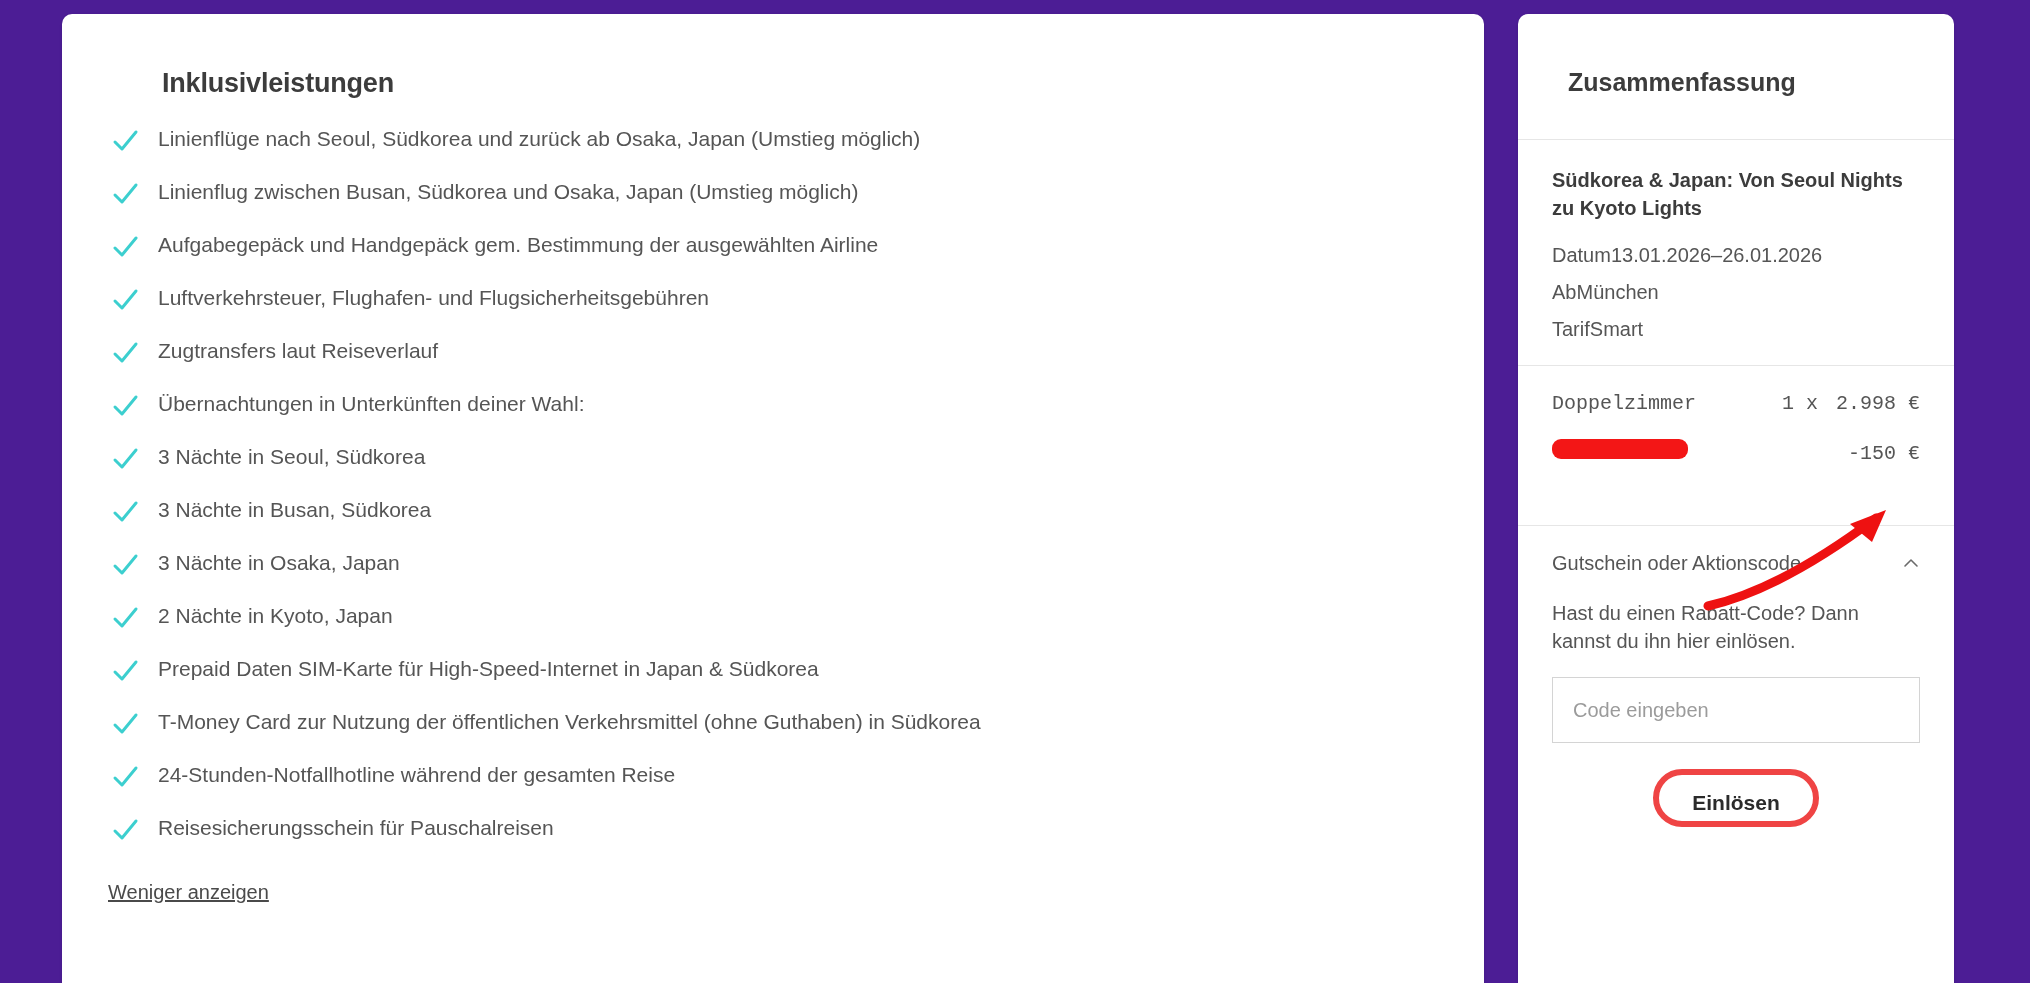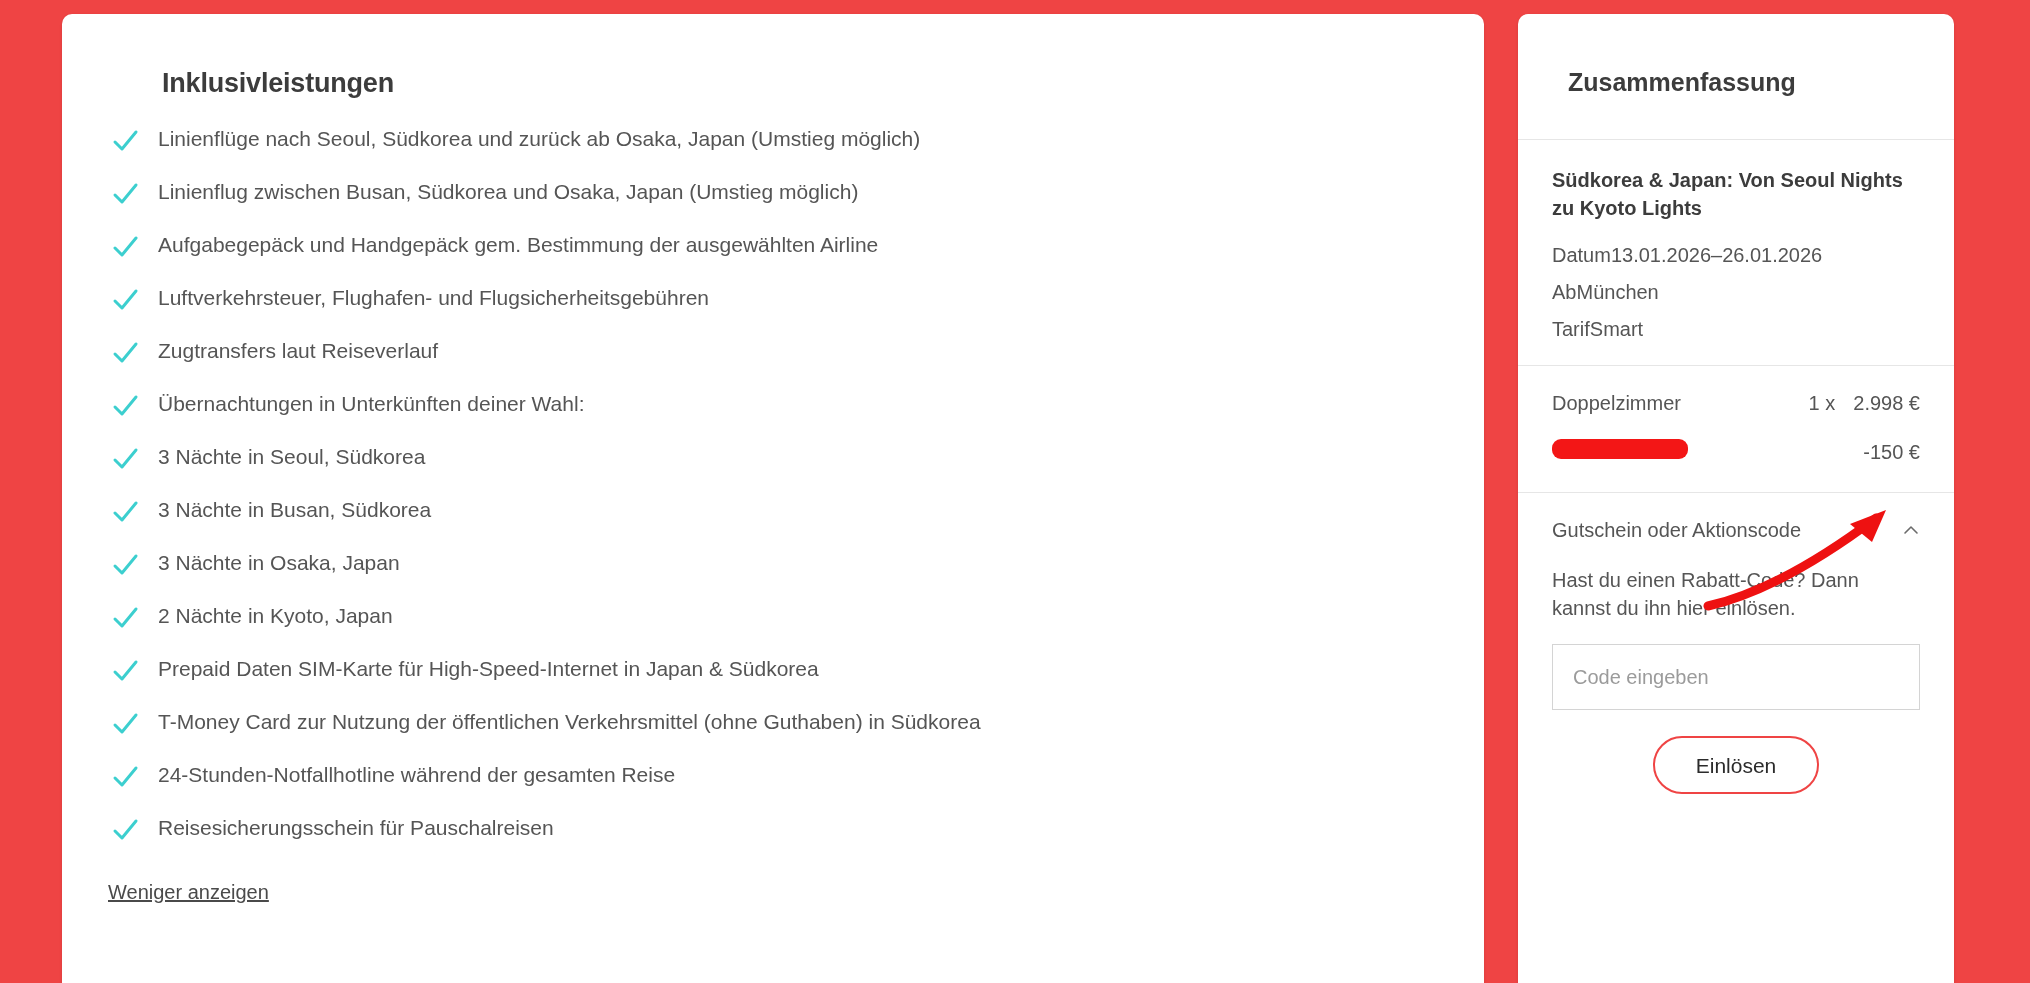--- a/index.html
+++ b/index.html
@@ -6,21 +6,21 @@
     margin: 0;
     padding: 0;
     background: #f2f2f2;
     font-family: "Liberation Sans", sans-serif;
     -webkit-font-smoothing: antialiased;
   }
   #page {
     position: relative;
     width: 2030px;
     height: 983px;
-    background: #ef4444;
+    background: #4c1d95;
     overflow: hidden;
   }
 
   
   .inclusions-card {
     position: absolute;
     left: 62px;
     top: 14px;
     width: 1422px;
     height: 1000px;
@@ -108,23 +108,24 @@
     align-items: baseline;
     font-size: 20px;
     color: #555555;
     margin-bottom: 14px;
   }
   .kv-row:last-child { margin-bottom: 0; }
   .kv-key { color: #555555; }
   .kv-val { color: #555555; }
 
   .price-section {
-    padding: 26px 34px 12px 34px;
+    padding: 26px 34px 44px 34px;
     border-bottom: 1px solid #e6e6e6;
     position: relative;
+    font-family: Liberation Mono, monospace;
   }
   .price-row {
     display: flex;
     justify-content: space-between;
     align-items: baseline;
     font-size: 20px;
     color: #555555;
     margin-bottom: 22px;
   }
   .price-row:last-child { margin-bottom: 16px; }
@@ -190,28 +191,29 @@
     outline: none;
     background: #fff;
   }
   .code-input::placeholder { color: #9b9b9b; }
   .redeem-wrap { text-align: center; margin-top: 26px; }
   .redeem-button {
     display: inline-block;
     min-width: 166px;
     height: 58px;
     line-height: 56px;
-    border: 2px solid #ef4444;
+    border: 6px solid #ef4444;
     border-radius: 32px;
     background: #ffffff;
     color: #2b2b2b;
     font-size: 21px;
     font-family: "Liberation Sans", sans-serif;
     cursor: pointer;
     padding: 0 26px;
+    font-weight: bold;
   }
 
   
   .annotation-arrow {
     position: absolute;
     left: 1700px;
     top: 498px;
     width: 200px;
     height: 120px;
     pointer-events: none;

